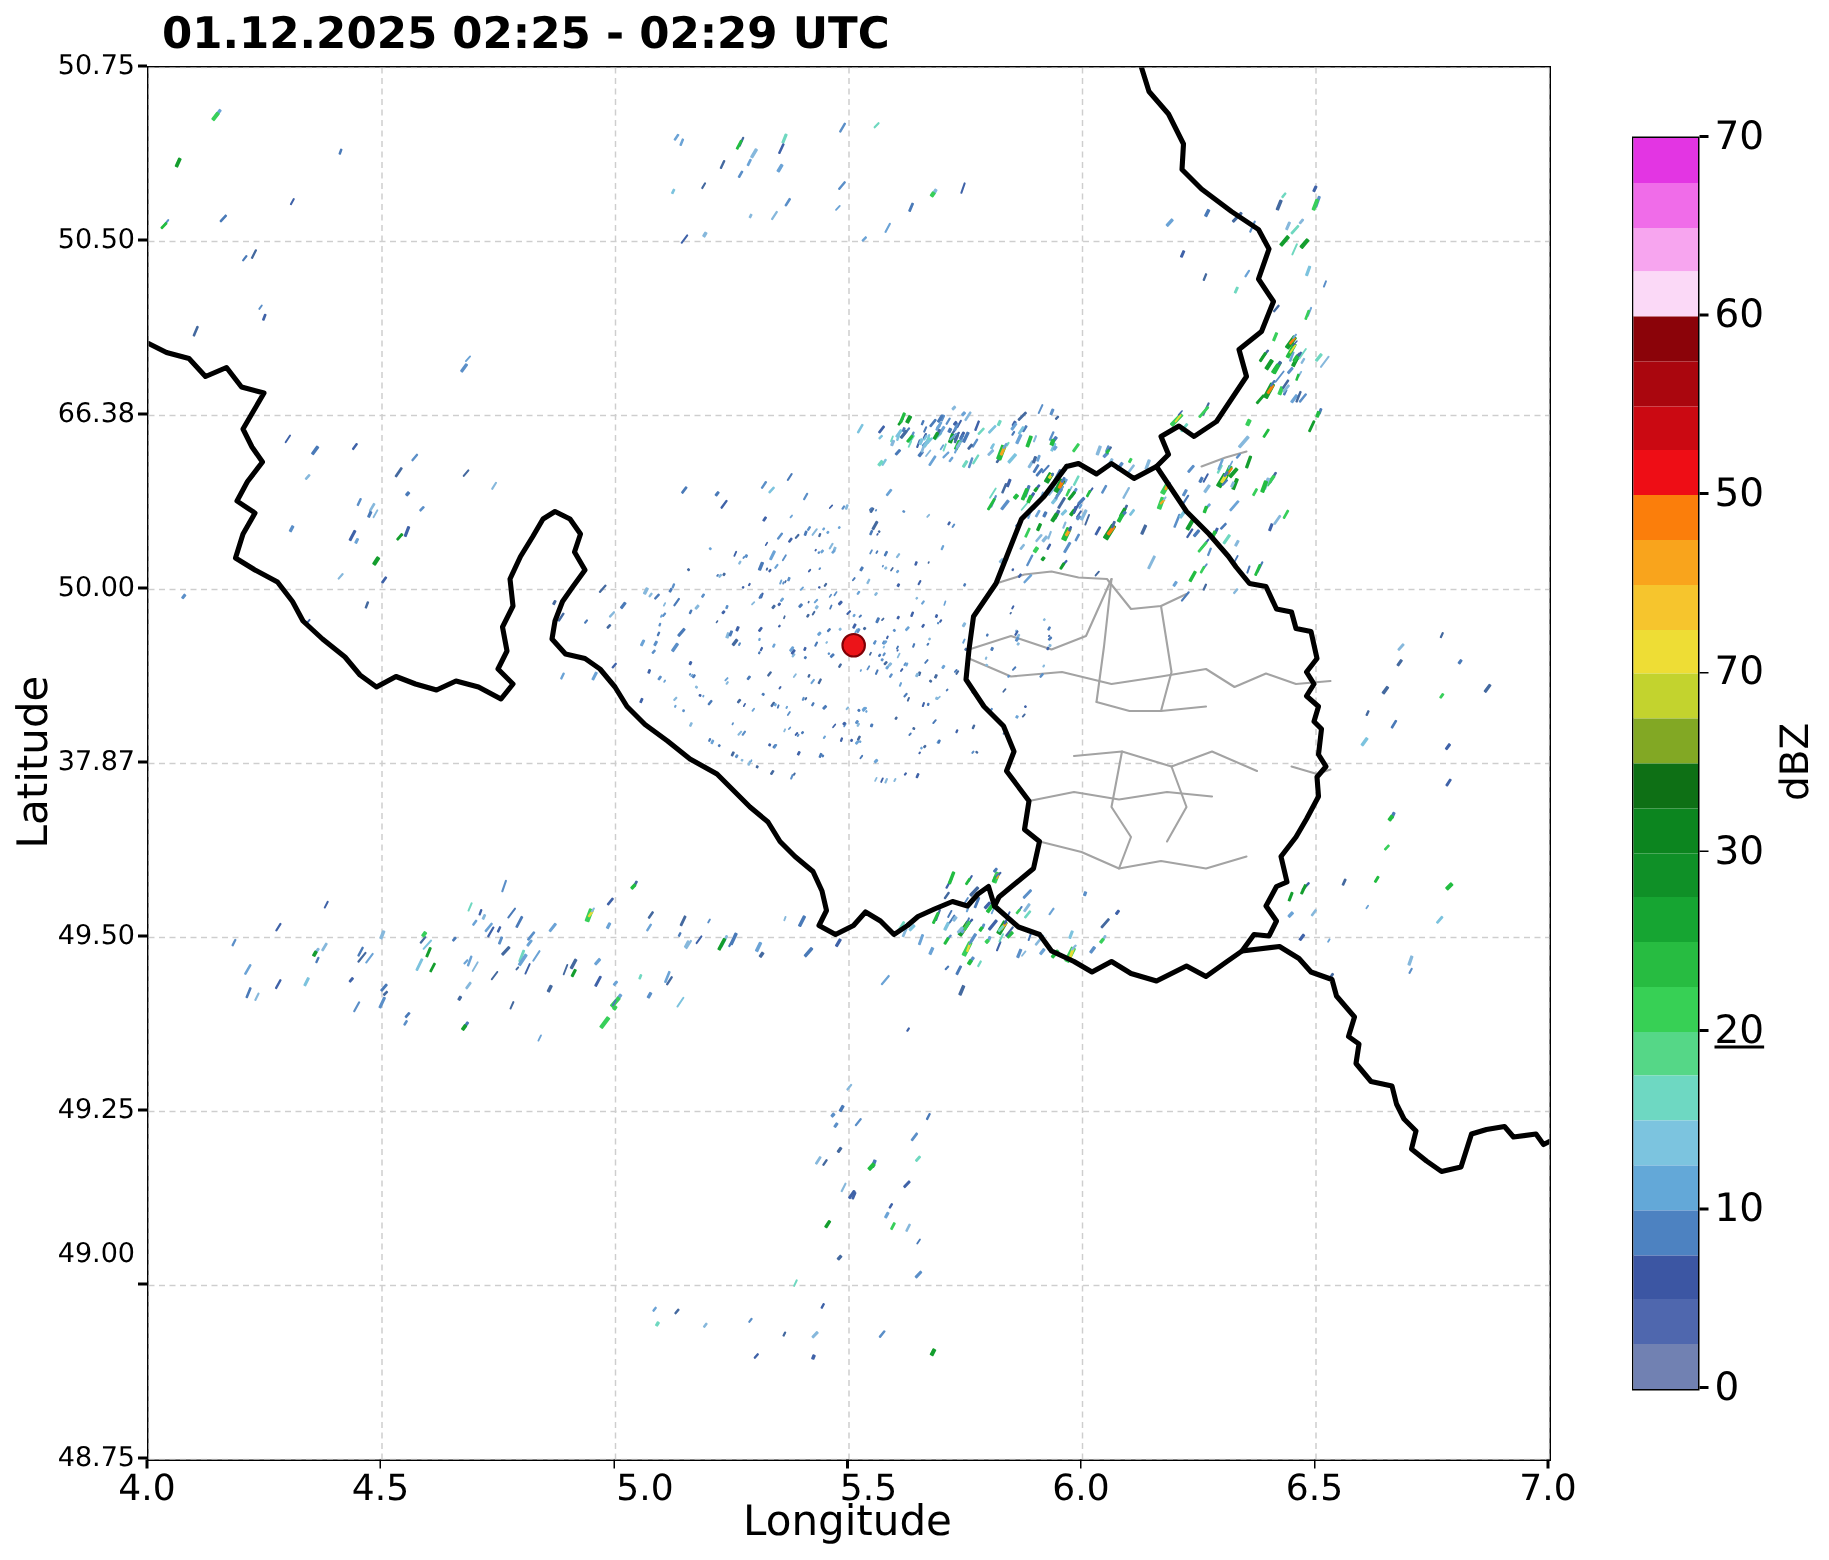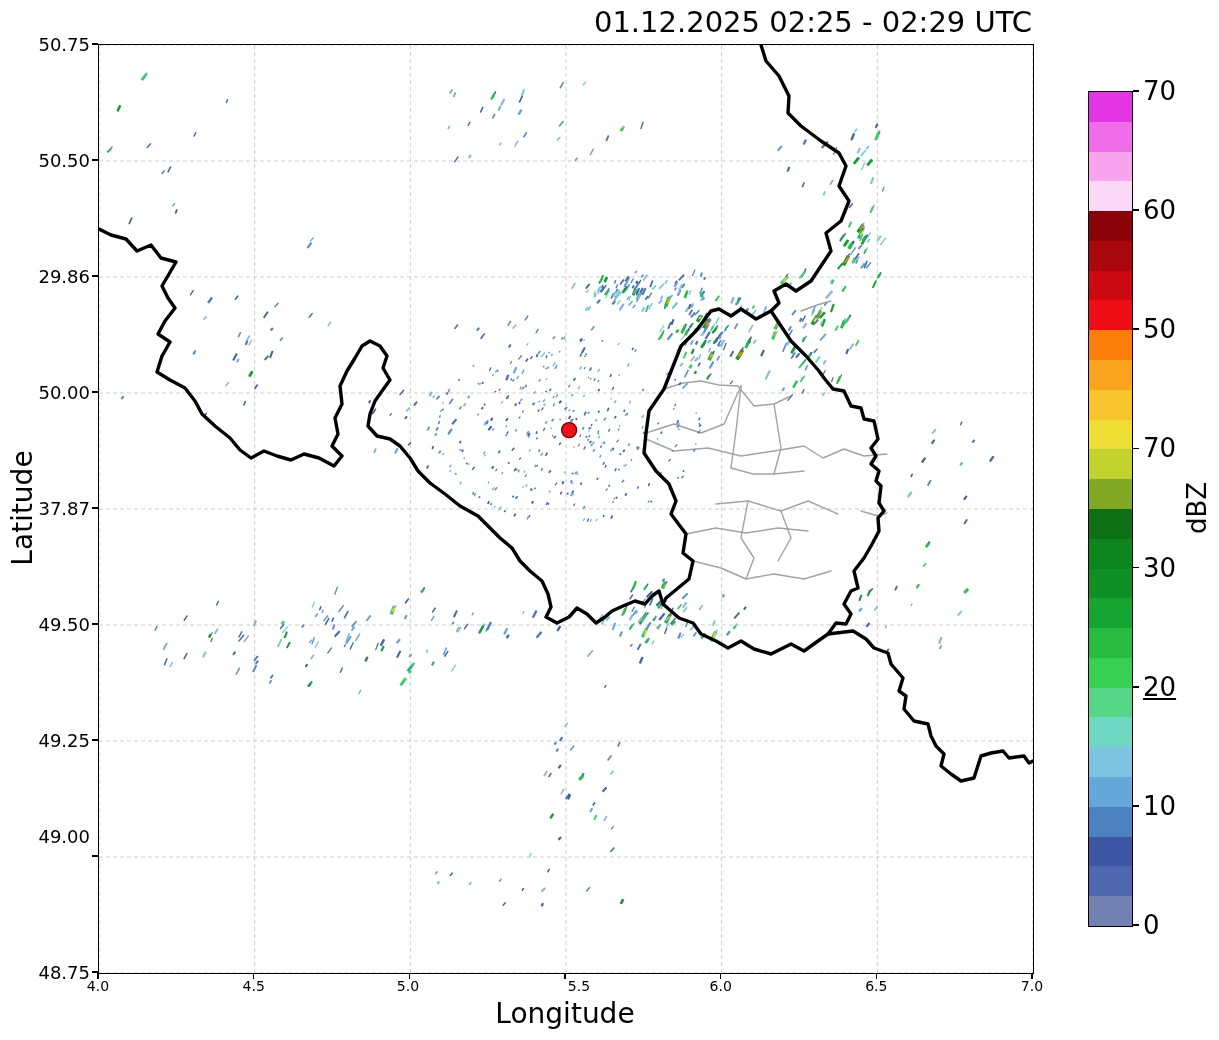--- a/index.html
+++ b/index.html
@@ -1,25 +1,25 @@
 <!DOCTYPE html>
 <html><head>
 <meta charset="utf-8">
 <style>
   html,body{margin:0;padding:0;background:#fff;}
   #fig{position:relative;width:1219px;height:1040px;background:#ffffff;overflow:hidden;
        font-family:"DejaVu Sans","Liberation Sans",sans-serif;color:#000;}
-  #title{position:absolute;left:98px;top:5px;width:934px;text-align:right;
-         font-size:29px;white-space:nowrap;}
+  #title{position:absolute;left:108px;top:5px;width:934px;text-align:left;
+         font-size:29px;white-space:nowrap;font-weight:bold;}
   #plot{position:absolute;left:98px;top:44px;width:934px;height:928px;
         border:1.6px solid #000;box-sizing:content-box;background:#fff;}
   #plot svg{display:block;}
   #infobox{position:absolute;left:104px;top:50px;background:#fff;border:1.4px solid #000;
            padding:3px 8px 4px 7px;font-size:16px;line-height:1.45;z-index:5;}
-  .xticklab{position:absolute;transform:translateX(-50%);font-size:14px;top:978px;}
+  .xticklab{position:absolute;transform:translateX(-50%);font-size:24px;top:978px;}
   .yticklab{position:absolute;width:70px;text-align:right;transform:translateY(-50%);
             font-size:18px;left:20px;}
   .xtickmark{position:absolute;width:1.6px;height:6px;background:#000;top:973px;}
   .ytickmark{position:absolute;width:6px;height:1.6px;background:#000;left:92px;}
   #xlabel{position:absolute;left:98px;top:997px;width:934px;text-align:center;font-size:28px;}
   #ylabel{position:absolute;left:22px;top:508px;transform:translate(-50%,-50%) rotate(-90deg);
           font-size:28px;white-space:nowrap;}
   #cbar{position:absolute;left:1088px;top:91px;width:43px;height:834px;
         border:1.4px solid #000;display:flex;flex-direction:column;}
   #cbar .seg{flex:1 1 auto;}
@@ -1145,21 +1145,21 @@
       <div class="seg" style="background: rgb(113, 129, 178);"></div>
     </div>
   <div id="cbarlabel">dBZ</div>
 
   <div id="dyn">
       <div class="xtickmark" style="left: 97.2px;"></div>
       <div class="xticklab" style="left: 98px;">4.0</div>
       <div class="xtickmark" style="left: 252.867px;"></div>
       <div class="xticklab" style="left: 253.667px;">4.5</div>
       <div class="xtickmark" style="left: 408.533px;"></div>
-      <div class="xticklab" style="left: 408px;">5.0</div>
+      <div class="xticklab" style="left: 430px;">5.0</div>
       <div class="xtickmark" style="left: 564.2px;"></div>
       <div class="xticklab" style="left: 579px;">5.5</div>
       <div class="xtickmark" style="left: 719.867px;"></div>
       <div class="xticklab" style="left: 720.667px;">6.0</div>
       <div class="xtickmark" style="left: 875.533px;"></div>
       <div class="xticklab" style="left: 876.333px;">6.5</div>
       <div class="xtickmark" style="left: 1031.2px;"></div>
       <div class="xticklab" style="left: 1032px;">7.0</div>
       <div class="ytickmark" style="top: 971.2px;"></div>
       <div class="yticklab" style="top: 972px;">48.75</div>
@@ -1167,21 +1167,21 @@
       <div class="yticklab" style="top: 836px;">49.00</div>
       <div class="ytickmark" style="top: 739.2px;"></div>
       <div class="yticklab" style="top: 740px;">49.25</div>
       <div class="ytickmark" style="top: 623.2px;"></div>
       <div class="yticklab" style="top: 624px;">49.50</div>
       <div class="ytickmark" style="top: 507.2px;"></div>
       <div class="yticklab" style="top: 508px;">37.87</div>
       <div class="ytickmark" style="top: 391.2px;"></div>
       <div class="yticklab" style="top: 392px;">50.00</div>
       <div class="ytickmark" style="top: 275.2px;"></div>
-      <div class="yticklab" style="top: 276px;">29.86</div>
+      <div class="yticklab" style="top: 276px;">66.38</div>
       <div class="ytickmark" style="top: 159.2px;"></div>
       <div class="yticklab" style="top: 160px;">50.50</div>
       <div class="ytickmark" style="top: 43.2px;"></div>
       <div class="yticklab" style="top: 44px;">50.75</div>
       <div class="cbtickmark" style="top: 924.2px;"></div>
       <div class="cbticklab" style="top: 925px;">0</div>
       <div class="cbtickmark" style="top: 805.057px;"></div>
       <div class="cbticklab" style="top: 805.857px;">10</div>
       <div class="cbtickmark" style="top: 685.914px;"></div>
       <div class="cbticklab" style="top: 686.714px; text-decoration: underline;">20</div>

